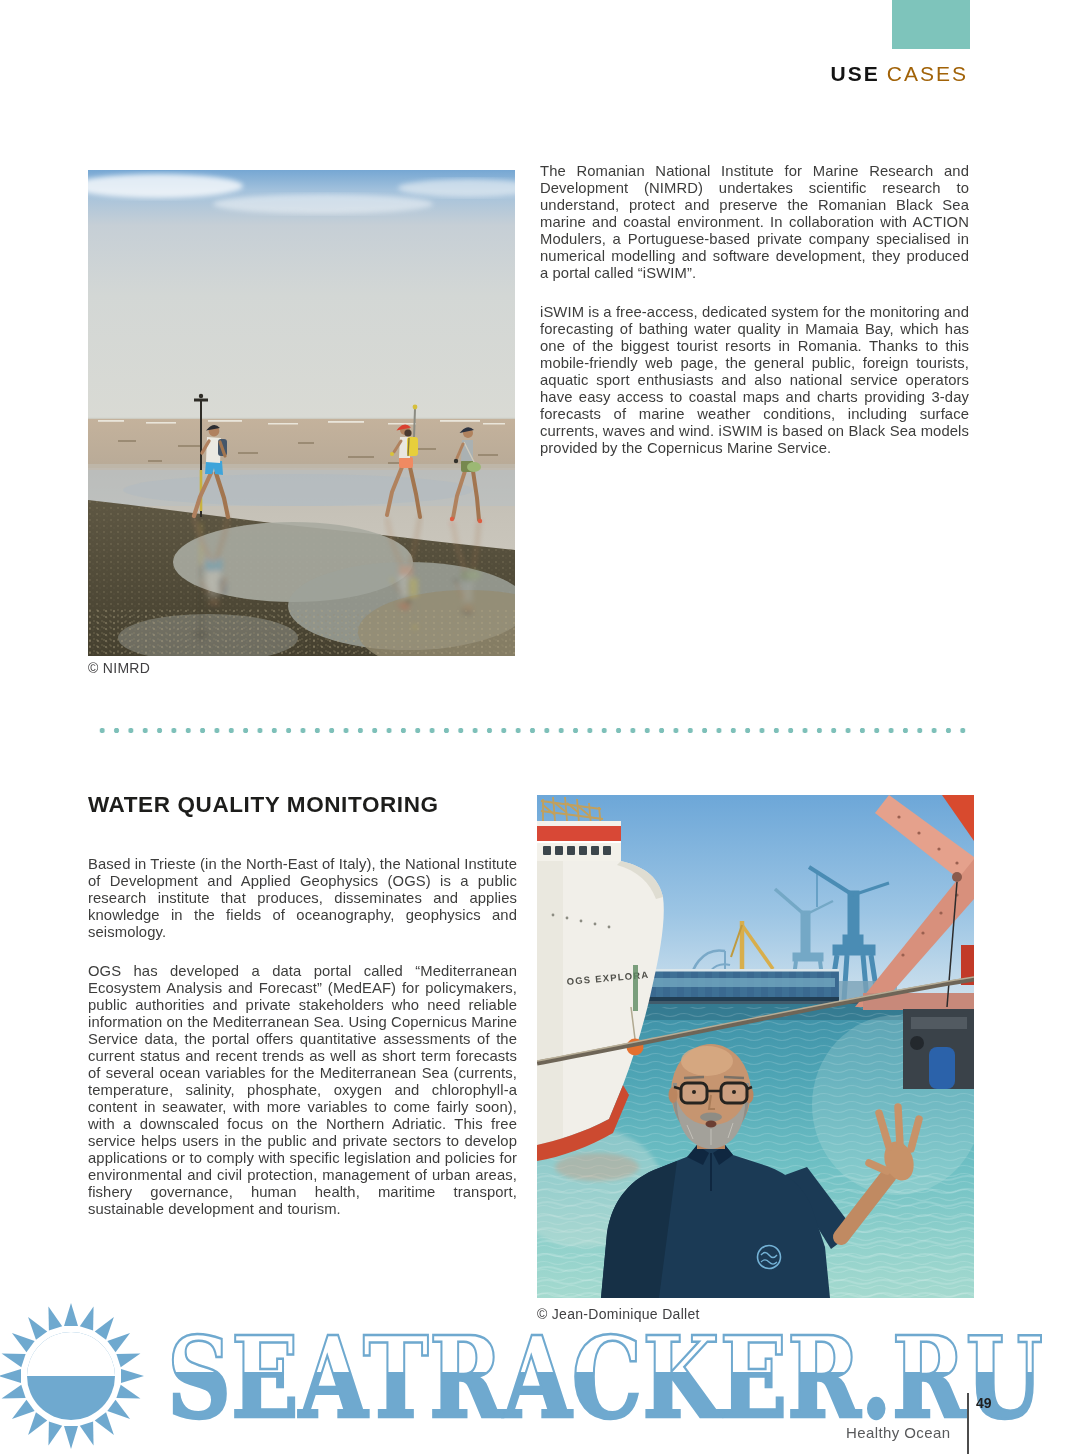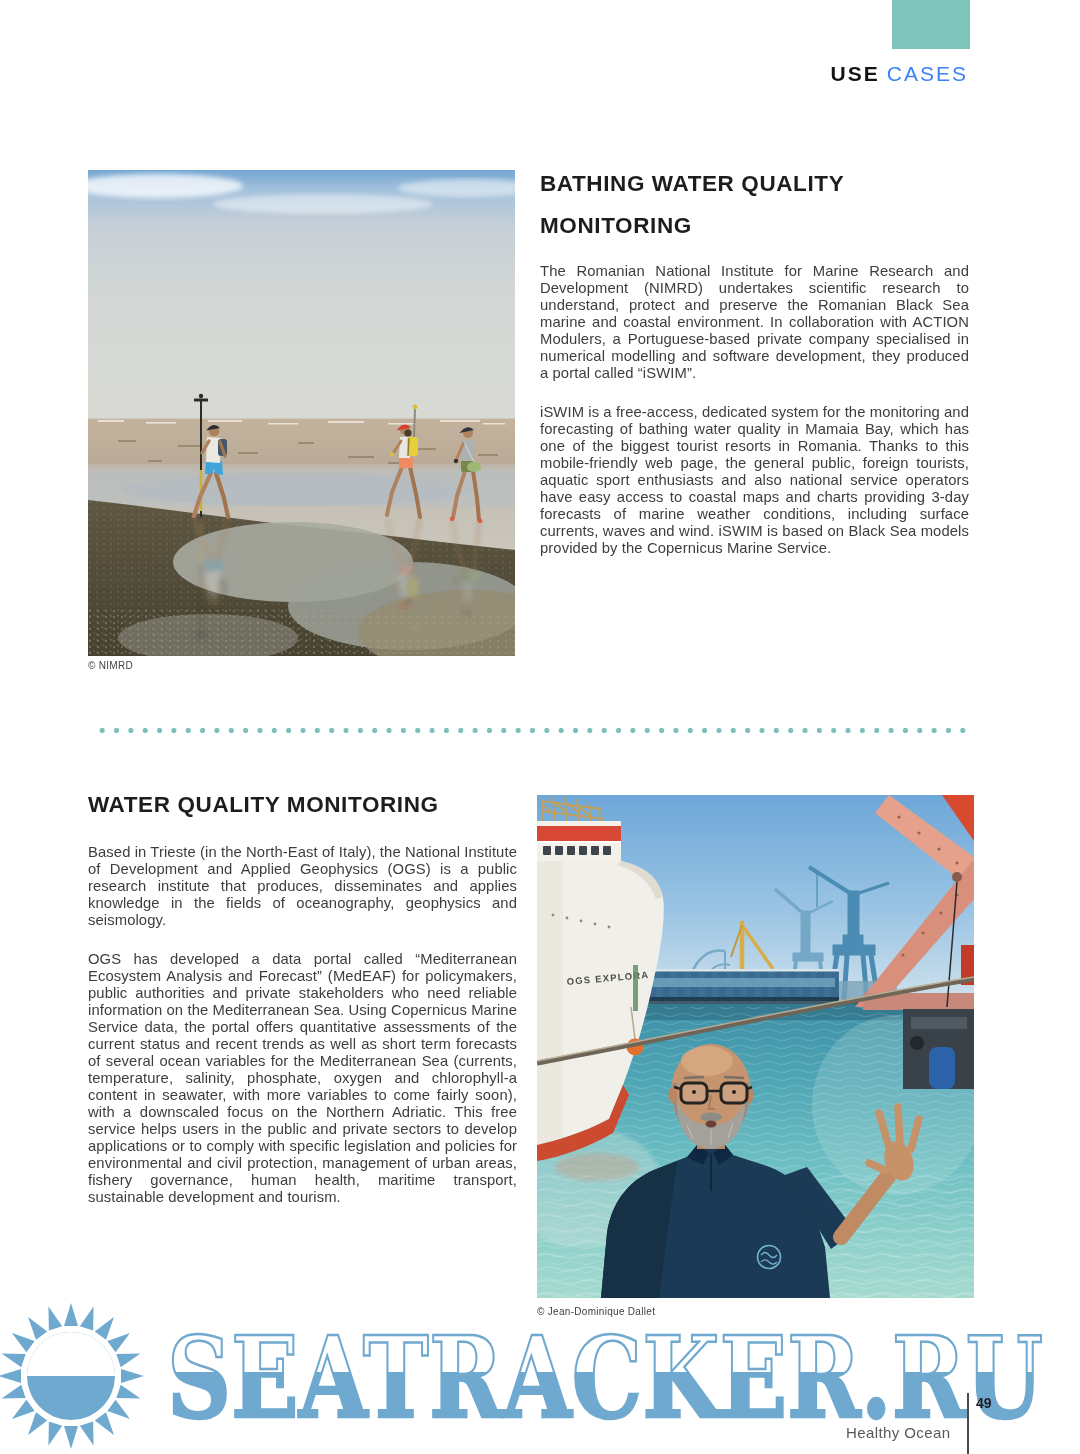--- a/index.html
+++ b/index.html
@@ -4,38 +4,38 @@
 <style>
   html,body{margin:0;padding:0;background:#888;}
   .page{position:relative;width:1080px;height:1454px;background:#ffffff;margin:0 auto;
         font-family:"Liberation Sans", sans-serif;overflow:hidden;}
   .abs{position:absolute;}
 
   
   .teal-block{left:892px;top:0;width:78px;height:49px;background:#7ec4bb;}
   .kicker{top:62px;right:112px;font-size:21px;letter-spacing:2px;color:#141414;text-align:right;}
   .kicker .b{font-weight:700;}
-  .kicker .r{font-weight:400;margin-left:7px;color:#3b82f6;}
+  .kicker .r{font-weight:400;margin-left:7px;color:#a16207;}
 
   
   .photo{overflow:hidden;background:#ccd;}
   .photo svg{display:block;width:100%;height:100%;}
   .photo1{left:88px;top:170px;width:427px;height:486px;}
   .photo2{left:537px;top:795px;width:437px;height:503px;}
-  .caption{font-size:10px;color:#414042;letter-spacing:.3px;}
+  .caption{font-size:14px;color:#414042;letter-spacing:.3px;}
   .cap1{left:88px;top:660px;}
   .cap2{left:537px;top:1306px;}
 
   
   .col{width:429px;}
   .col1{left:540px;top:163px;}
   .col2{left:88px;top:790px;}
   h2{margin:0;font-size:22.5px;font-weight:800;letter-spacing:.6px;color:#1d1d1b;}
   .col1 h2{line-height:42px;margin-bottom:16px;}
-  .col2 h2{line-height:30px;margin-bottom:24px;white-space:nowrap;}
+  .col2 h2{line-height:30px;margin-bottom:36px;white-space:nowrap;}
   .col p{margin:0 0 22px 0;font-size:14.8px;line-height:17px;color:#3d3d3c;
          text-align:justify;letter-spacing:.1px;}
 
   
   .dots{left:95px;top:727px;width:872px;height:7px;
         background-image:radial-gradient(circle,#7ec0b9 2.5px,rgba(0,0,0,0) 2.9px);
         background-size:14.35px 7px;background-repeat:repeat-x;background-position:left center;}
 
   
   .wm{left:0;top:1294px;width:972px;height:160px;z-index:5;pointer-events:none;}
@@ -192,21 +192,20 @@
       <circle cx="368" cy="291" r="2.2" fill="#33312c"></circle>
       <circle cx="380" cy="263" r="5" fill="#b0825e"></circle>
       <path d="M373.5,261 Q380,254 386,260 L371.5,263 Z" fill="#2d3340"></path>
     </g>
     <use href="#fig-w2" transform="translate(0,702) scale(1,-1)" opacity=".28" filter="url(#p1soft2)"></use>
   </svg>
   </div>
   <div class="abs caption cap1">© NIMRD</div>
 
   <div class="abs col col1">
-    <h2>BATHING WATER QUALITY MONITORING</h2>
     <p>The Romanian National Institute for Marine Research and Development (NIMRD) undertakes scientific research to understand, protect and preserve the Romanian Black Sea marine and coastal environment. In collaboration with ACTION Modulers, a Portuguese-based private company specialised in numerical modelling and software development, they produced a portal called “iSWIM”.</p>
     <p>iSWIM is a free-access, dedicated system for the monitoring and forecasting of bathing water quality in Mamaia Bay, which has one of the biggest tourist resorts in Romania. Thanks to this mobile-friendly web page, the general public, foreign tourists, aquatic sport enthusiasts and also national service operators have easy access to coastal maps and charts providing 3-day forecasts of marine weather conditions, including surface currents, waves and wind. iSWIM is based on Black Sea models provided by the Copernicus Marine Service.</p>
   </div>
 
   <div class="abs dots"></div>
 
   <div class="abs col col2">
     <h2>WATER QUALITY MONITORING</h2>
     <p>Based in Trieste (in the North-East of Italy), the National Institute of Development and Applied Geophysics (OGS) is a public research institute that produces, disseminates and applies knowledge in the fields of oceanography, geophysics and seismology.</p>
     <p>OGS has developed a data portal called “Mediterranean Ecosystem Analysis and Forecast” (MedEAF) for policymakers, public authorities and private stakeholders who need reliable information on the Mediterranean Sea. Using Copernicus Marine Service data, the portal offers quantitative assessments of the current status and recent trends as well as short term forecasts of several ocean variables for the Mediterranean Sea (currents, temperature, salinity, phosphate, oxygen and chlorophyll-a content in seawater, with more variables to come fairly soon), with a downscaled focus on the Northern Adriatic. This free service helps users in the public and private sectors to develop applications or to comply with specific legislation and policies for environmental and civil protection, management of urban areas, fishery governance, human health, maritime transport, sustainable development and tourism.</p>

